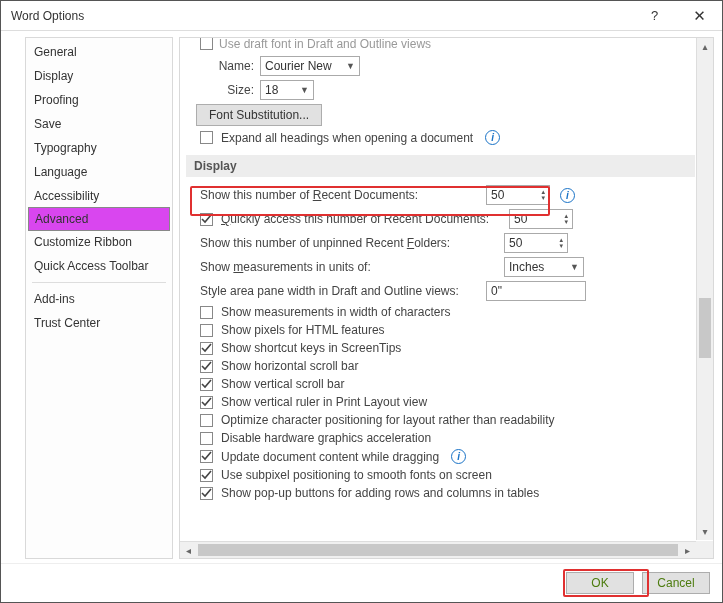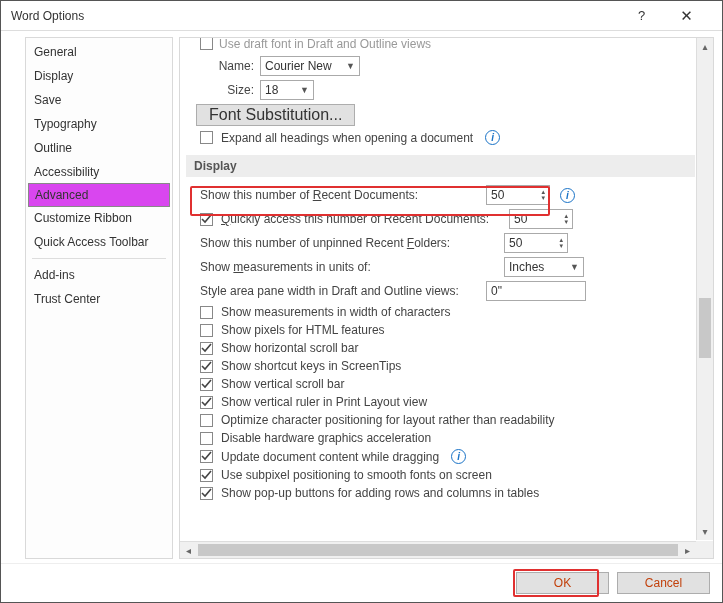--- a/index.html
+++ b/index.html
@@ -13,21 +13,21 @@
     color: #333;
   }
   .dialog {
     border: 1px solid #555;
     width: 723px; height: 603px;
     display: flex; flex-direction: column;
     background: #fff;
   }
   .titlebar {
     height: 30px; display: flex; align-items: center;
-    padding: 0 13px 0 10px;
+    padding: 0 0 0 10px;
     border-bottom: 1px solid #ddd;
     background: #fff;
   }
   .titlebar-title { flex: 1; font-size: 12px; color: #333; }
   .titlebtn {
     width: 45px; height: 30px; display:flex; align-items:center; justify-content:center;
     font-size: 13px; color:#333; cursor:default;
   }
   .titlebtn.close { font-size: 15px; }
   .body {
@@ -127,33 +127,33 @@
     border:1px solid #aaa; background:#fff; font-size:12px;
     display:flex; align-items:center;
   }
   .combo { height:20px; padding:0 4px; gap:6px;}
   .combo .caret { font-size:9px; color:#555; margin-left:auto;}
   .spin { height:20px; width:64px; padding:0 4px; justify-content:space-between;}
   .spin .arrows { display:flex; flex-direction:column; line-height:6px; font-size:7px; color:#555;}
   .txtin { height:20px; width:100px; padding:0 4px;}
   .btn {
     border:1px solid #adadad; background:#e1e1e1;
-    padding:2px 12px; font-size:16px; cursor:default; height:22px;
+    padding:2px 12px; font-size:12px; cursor:default; height:22px;
     display:flex; align-items:center;
   }
   .footer {
     padding: 8px 12px;
     display:flex; justify-content:flex-end; gap:8px;
     border-top: 1px solid #eee;
   }
   .fbtn {
-    width: 93px; height:22px;
+    width: 68px; height:22px;
     border:1px solid #adadad; background:#e1e1e1;
     display:flex; align-items:center; justify-content:center;
-    font-size:12px; color:#c2410c;
+    font-size:12px; color:#4d7c0f;
   }
   .info {
     width:15px; height:15px; border:1px solid #1a73c7; border-radius:50%;
     display:inline-flex; align-items:center; justify-content:center;
     color:#1a73c7; font-style:italic; font-weight:bold; font-size:10px;
     margin-left:4px;
   }
   u { text-decoration: underline; }
   .hl-red { border:2px solid #e03030; border-radius:2px; }
   .hl1 { position:absolute; left:190px; top:186px; width:360px; height:30px; pointer-events:none; }
@@ -166,23 +166,24 @@
   <div class="titlebar">
     <div class="titlebar-title">Word Options</div>
     <div class="titlebtn">?</div>
     <div class="titlebtn close">✕</div>
   </div>
 
   <div class="body">
     <div class="sidebar" id="sidebar">
         <div class="side-item">General</div>
         <div class="side-item">Display</div>
+        <div class="side-item">Proofing</div>
         <div class="side-item">Save</div>
         <div class="side-item">Typography</div>
-        <div class="side-item">Outline</div>
+        <div class="side-item">Language</div>
         <div class="side-item">Accessibility</div>
         <div class="side-item selected">Advanced</div>
         <div class="side-item">Customize Ribbon</div>
         <div class="side-item">Quick Access Toolbar</div>
         <div class="side-sep"></div>
         <div class="side-item">Add-ins</div>
         <div class="side-item">Trust Center</div>
       </div>
 
     <div class="main">
@@ -283,29 +284,29 @@
               <div class="chk">
                 <div class="chkbox"></div>
                 <span class="lbl">Show pixels for HTML features</span>
               </div>
               <div class="chk">
                 <div class="chkbox checked">
                   <svg viewBox="0 0 11 11">
                     <path d="M1 5 L4 8 L10 1" stroke="#444" stroke-width="1.6" fill="none"></path>
                   </svg>
                 </div>
+                <span class="lbl">Show shortcut keys in ScreenTips</span>
+              </div>
+              <div class="chk">
+                <div class="chkbox checked">
+                  <svg viewBox="0 0 11 11">
+                    <path d="M1 5 L4 8 L10 1" stroke="#444" stroke-width="1.6" fill="none"></path>
+                  </svg>
+                </div>
                 <span class="lbl">Show horizontal scroll bar</span>
-              </div>
-              <div class="chk">
-                <div class="chkbox checked">
-                  <svg viewBox="0 0 11 11">
-                    <path d="M1 5 L4 8 L10 1" stroke="#444" stroke-width="1.6" fill="none"></path>
-                  </svg>
-                </div>
-                <span class="lbl">Show shortcut keys in ScreenTips</span>
               </div>
               <div class="chk">
                 <div class="chkbox checked">
                   <svg viewBox="0 0 11 11">
                     <path d="M1 5 L4 8 L10 1" stroke="#444" stroke-width="1.6" fill="none"></path>
                   </svg>
                 </div>
                 <span class="lbl">Show vertical scroll bar</span>
               </div>
               <div class="chk">

